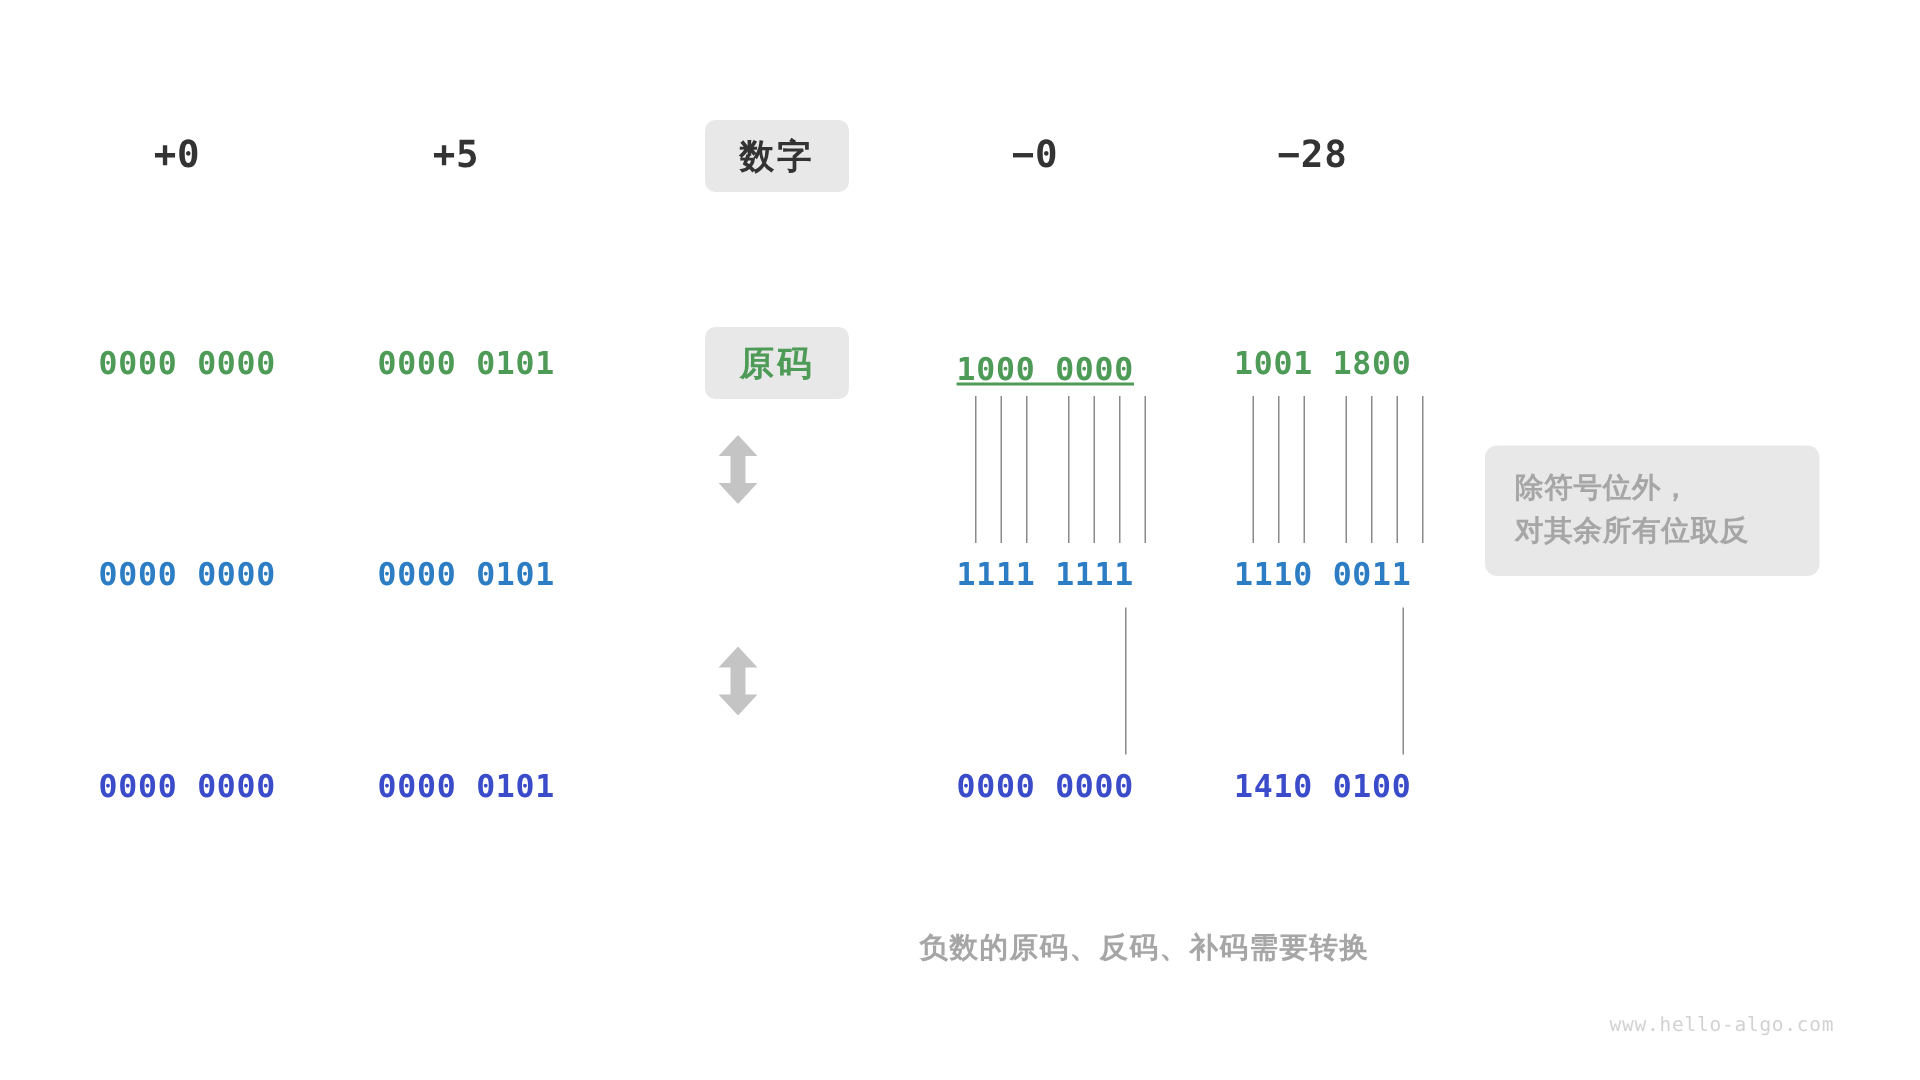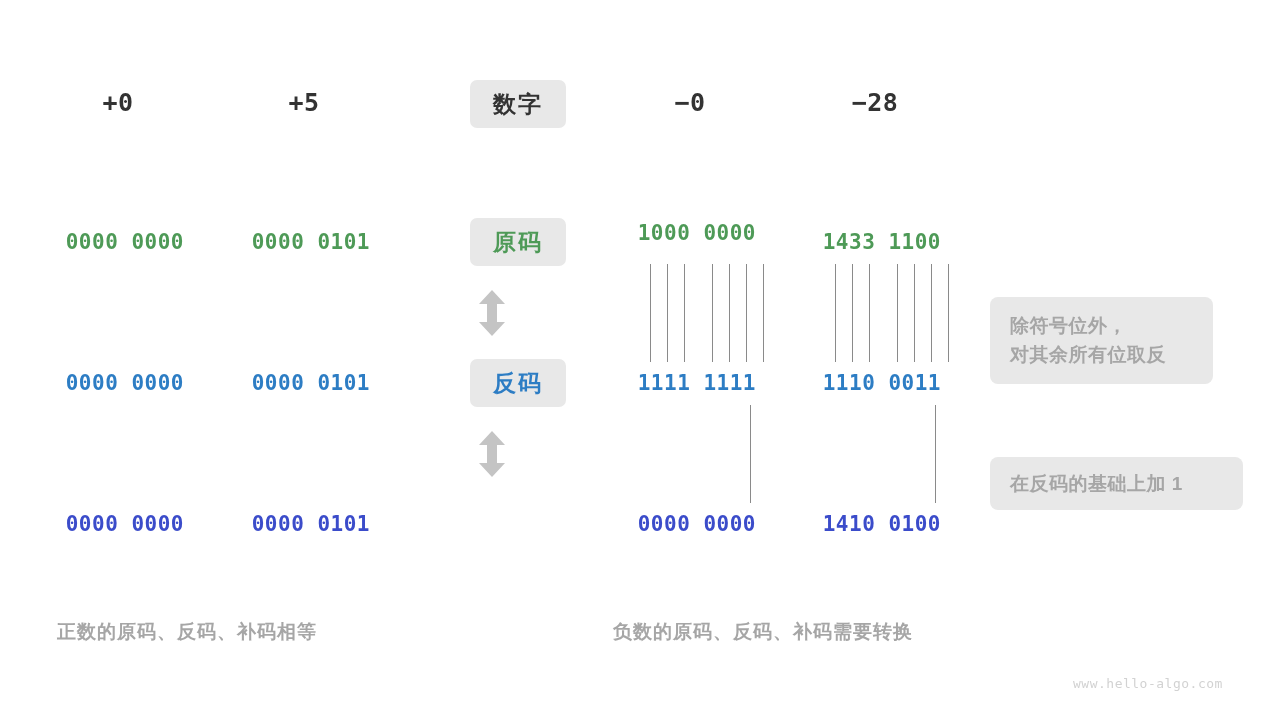--- a/index.html
+++ b/index.html
@@ -126,42 +126,41 @@
   <div class="abs num-head" style="left:238px; top:88px; width:132px;">+5</div>
 
   <div class="abs num-head" style="left:624px; top:88px; width:132px;">−0</div>
 
   <div class="abs num-head" style="left:809px; top:88px; width:132px;">−28</div>
 
   <div class="abs chip t-dark" style="top:80px;">数字</div>
 
   <div class="abs chip t-green" style="top:218px;">原码</div>
 
-  <div class="abs chip t-blue" style="top:359px;">反码</div>
 
 
   <div class="abs dbl-arrow" style="top:290px;">
     <svg width="34" height="46" viewBox="0 0 34 46" xmlns="http://www.w3.org/2000/svg">
       <polygon points="17,0 30,14 22,14 22,32 30,32 17,46 4,32 12,32 12,14 4,14" fill="#c4c4c4"></polygon>
     </svg>
   </div>
 
   <div class="abs dbl-arrow" style="top:431px;">
     <svg width="34" height="46" viewBox="0 0 34 46" xmlns="http://www.w3.org/2000/svg">
       <polygon points="17,0 30,14 22,14 22,32 30,32 17,46 4,32 12,32 12,14 4,14" fill="#c4c4c4"></polygon>
     </svg>
   </div>
 
   <div class="abs bits c-green" style="left:52px; top:230px; width:132px;">0000 0000</div>
 
   <div class="abs bits c-green" style="left:238px; top:230px; width:132px;">0000 0101</div>
 
-  <div class="abs bits c-green" style="left:624px; top:221px; width:132px;">1000 0000</div>
-
-  <div class="abs bits c-green" style="left:809px; top:230px; width:132px;">1433 1100</div>
+  <div class="abs bits c-green" style="left:624px; top:234px; width:132px;text-decoration:underline;">1000 0000</div>
+
+  <div class="abs bits c-green" style="left:809px; top:230px; width:132px;">1001 1800</div>
 
   <div class="abs bits c-blue" style="left:52px; top:371px; width:132px;">0000 0000</div>
 
   <div class="abs bits c-blue" style="left:238px; top:371px; width:132px;">0000 0101</div>
 
   <div class="abs bits c-blue" style="left:624px; top:371px; width:132px;">1111 1111</div>
 
   <div class="abs bits c-blue" style="left:809px; top:371px; width:132px;">1110 0011</div>
 
   <div class="abs bits c-indigo" style="left:52px; top:512px; width:132px;">0000 0000</div>
@@ -187,21 +186,19 @@
   <div class="conn" style="left:914px;  top:264px; height:98px;"></div>
   <div class="conn" style="left:931px;  top:264px; height:98px;"></div>
   <div class="conn" style="left:948px;  top:264px; height:98px;"></div>
 
   <div class="conn" style="left:750px;  top:405px; height:98px;"></div>
   <div class="conn" style="left:935px;  top:405px; height:98px;"></div>
 
   <div class="abs note" style="left:990px; top:269px; width:223px;">除符号位外，
 对其余所有位取反</div>
 
-  <div class="abs note" style="left:990px; top:429px; width:253px; padding-top:12px; padding-bottom:12px;">在反码的基础上加  1</div>
-
-  <div class="abs caption" style="left:57px; top:619px;">正数的原码、反码、补码相等</div>
+
 
   <div class="abs caption" style="left:613px; top:619px;">负数的原码、反码、补码需要转换</div>
 
   <div class="abs watermark" style="left:1073px; top:676px;">www.hello-algo.com</div>
 
 </div>
 
 </body></html>

